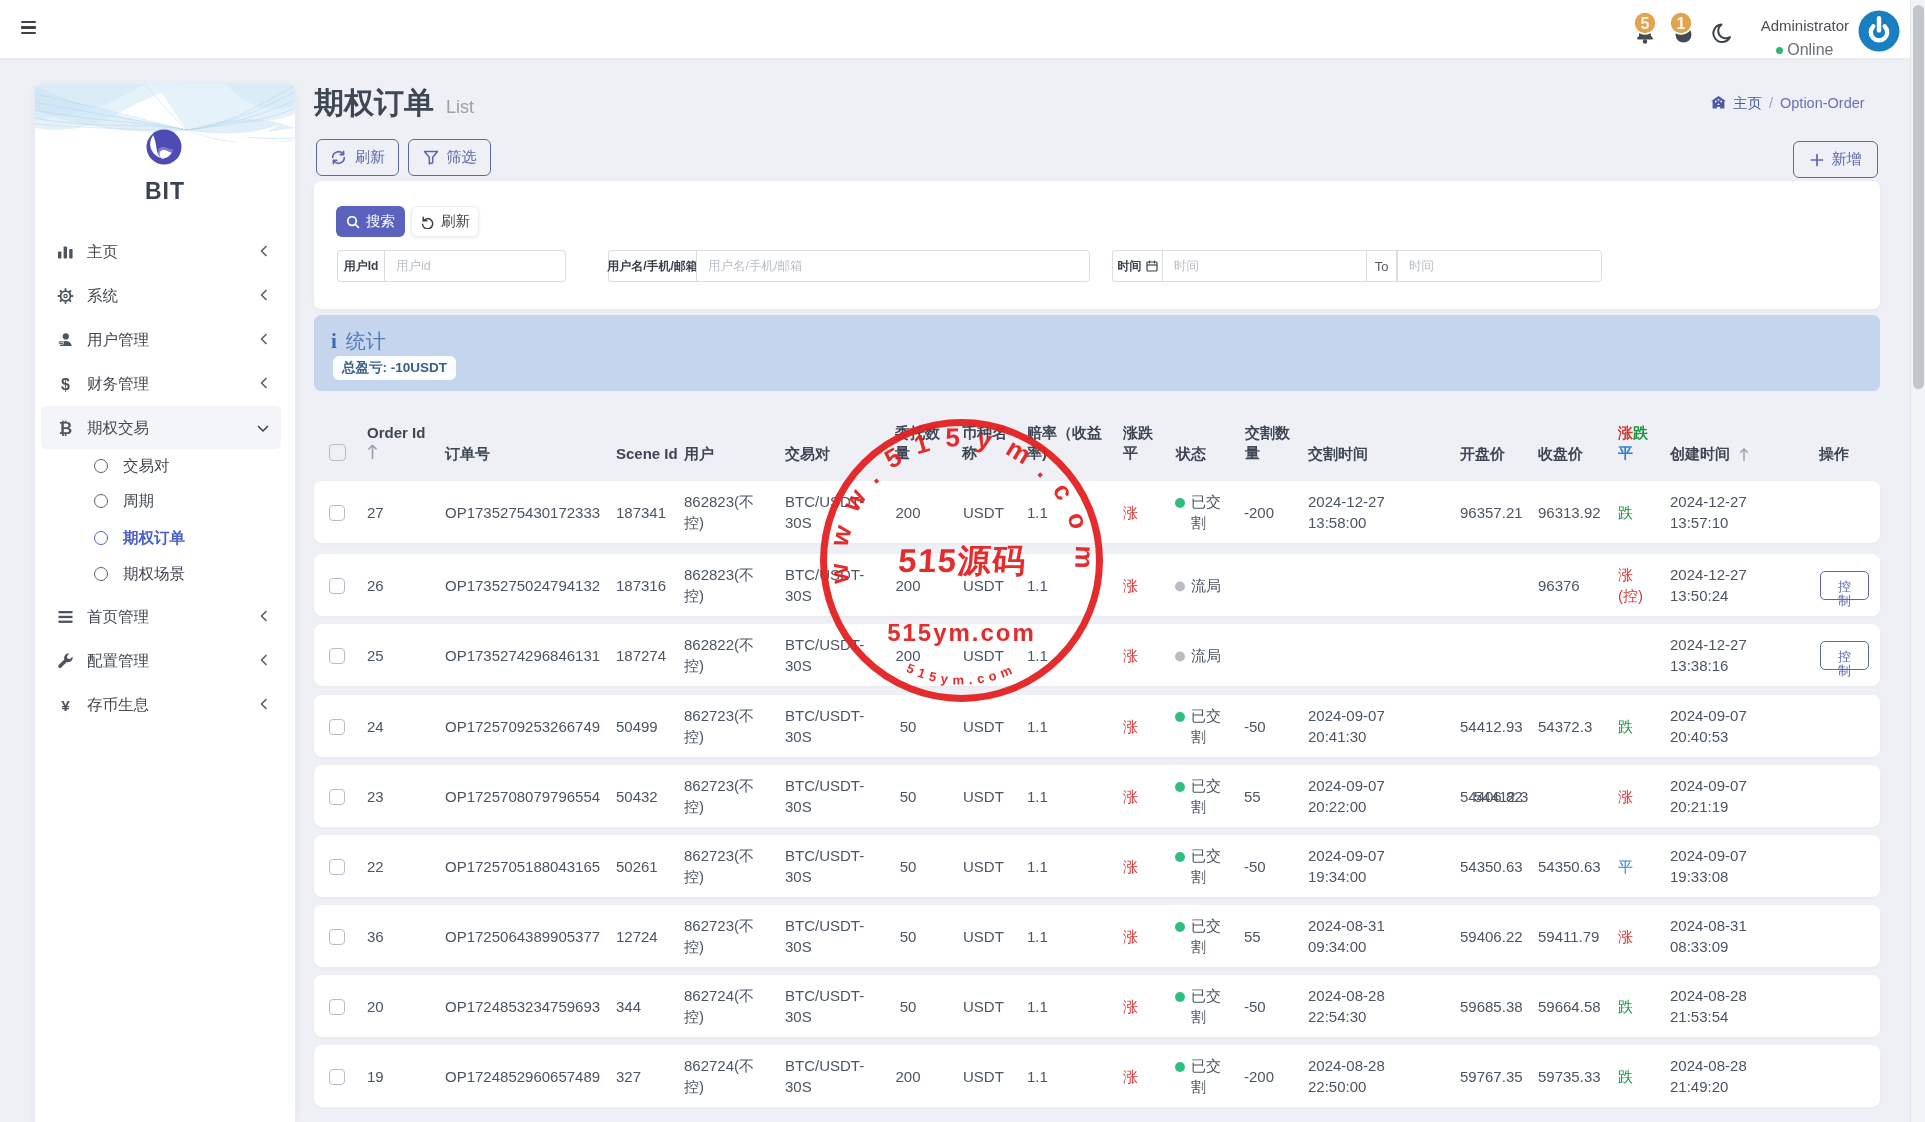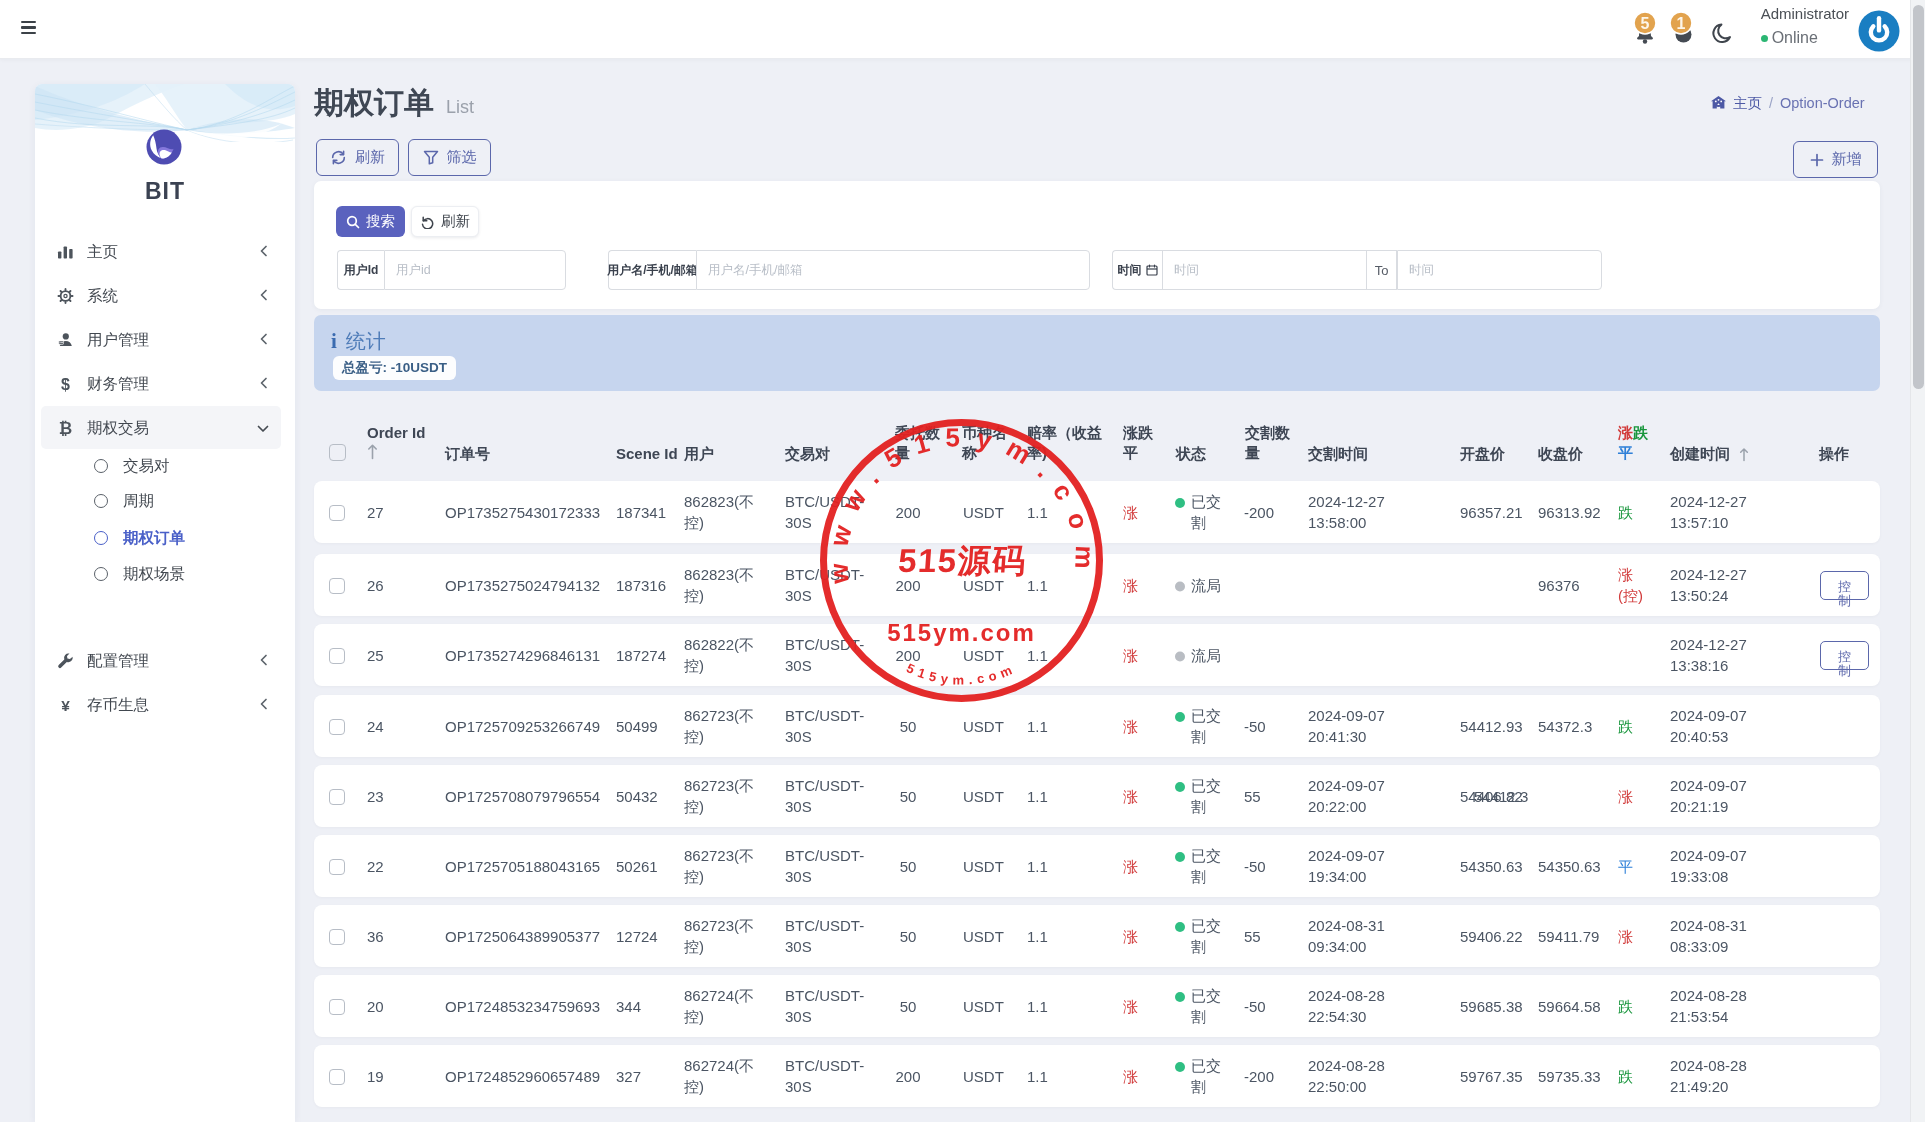--- a/index.html
+++ b/index.html
@@ -4,21 +4,21 @@
 <title>期权订单</title>
 <style>
 *{margin:0;padding:0;box-sizing:border-box;}
 html,body{width:1925px;height:1122px;overflow:hidden;}
 body{font-family:"Liberation Sans",sans-serif;background:#eef0f6;position:relative;color:#4b5563;}
 .abs{position:absolute;}
 
 .navbar{position:absolute;left:0;top:0;width:1925px;height:59px;background:#fff;border-bottom:1px solid #e9ebef;box-shadow:0 1px 4px rgba(30,40,60,.04);z-index:5;}
 .hamb{position:absolute;left:21px;top:21px;width:15px;height:13px;}
 .hamb span{display:block;height:2.4px;background:#3c4248;border-radius:1px;margin-bottom:3.1px;}
-.nav-admin{position:absolute;right:75px;top:6px;text-align:left;}
+.nav-admin{position:absolute;right:75px;top:18px;text-align:center;}
 .nav-admin .nm{font-size:15px;color:#4a4f55;font-weight:500;line-height:16px;}
 .nav-admin .st{font-size:16px;color:#6a6f76;line-height:14px;margin-top:9px;}
 .nav-admin .dot{display:inline-block;width:7px;height:7px;border-radius:50%;background:#2bb673;margin-right:4px;vertical-align:1px;}
 
 .sidebar{position:absolute;left:35px;top:84px;width:260px;height:1038px;background:#fff;border-radius:7px 7px 0 0;box-shadow:0 2px 8px rgba(40,50,80,.06);z-index:3;overflow:hidden;}
 .bit{position:absolute;left:0;top:94px;width:260px;text-align:center;font-size:23px;font-weight:700;color:#3b4252;letter-spacing:1px;}
 .mi{position:absolute;left:0;width:260px;height:44px;}
 .mi .ic{position:absolute;left:22px;top:50%;transform:translateY(-50%);width:17px;height:17px;color:#4d545c;}
 .mi .tx{position:absolute;left:52px;top:50%;transform:translateY(-50%);font-size:15.5px;color:#41474f;}
 .mi .ch{position:absolute;left:224px;top:50%;transform:translateY(-50%);}
@@ -33,21 +33,21 @@
 .pgtitle small{font-size:18px;font-weight:400;color:#9ba1ab;margin-left:12px;}
 .crumb{position:absolute;top:94px;left:1710px;font-size:14.5px;color:#4d59a5;}
 .crumb .sep{color:#9aa3c6;margin:0 7px;}
 .crumb .cur{color:#6972b2;}
 
 .btn-o{position:absolute;height:37px;border:1px solid #5b67ab;border-radius:6px;color:#5b67ab;font-size:15px;display:flex;align-items:center;justify-content:center;gap:8px;background:transparent;}
 .btn-search{position:absolute;left:336px;top:206px;width:69px;height:31px;background:#5a62be;border-radius:6px;color:#fff;font-size:14.5px;display:flex;align-items:center;justify-content:center;gap:6px;}
 .btn-ref2{position:absolute;left:411px;top:206px;width:68px;height:31px;background:#fff;border:1px solid #eceef2;box-shadow:0 1px 3px rgba(40,50,70,.1);border-radius:6px;color:#3e444c;font-size:14.5px;display:flex;align-items:center;justify-content:center;gap:6px;}
 
 .fcard{position:absolute;left:314px;top:181px;width:1566px;height:128px;background:#fff;border-radius:7px;box-shadow:0 1px 5px rgba(40,50,80,.05);}
-.ig{position:absolute;top:250px;height:40px;display:flex;justify-content:center;}
+.ig{position:absolute;top:250px;height:32px;display:flex;justify-content:center;}
 .ig .lb{border:1px solid #d9dce1;border-right:none;border-radius:4px 0 0 4px;background:#fff;font-size:12px;font-weight:700;color:#3a414d;display:flex;align-items:center;justify-content:center;gap:4px;padding:0 10px;white-space:nowrap;}
 .ig .in{border:1px solid #d9dce1;border-radius:0 4px 4px 0;background:#fff;font-size:12.5px;color:#b8bec7;display:flex;align-items:center;padding:0 11px;}
 .ig .mid{border:1px solid #d9dce1;border-left:none;border-radius:0;background:#fff;font-size:13px;color:#565c66;display:flex;align-items:center;justify-content:center;}
 
 .stats{position:absolute;left:314px;top:315px;width:1566px;height:76px;background:#c6d5ee;border-radius:7px;}
 .stats .hd{position:absolute;left:17px;top:13px;font-size:20px;color:#4e7cb8;}
 .stats .hd b{font-family:"Liberation Serif",serif;font-weight:700;color:#3a6bb0;margin-right:9px;font-size:21px;}
 .chip{position:absolute;left:19px;top:41px;height:24px;background:#fcfdfe;border-radius:6px;font-size:13.5px;font-weight:600;color:#3a5f86;display:flex;align-items:center;padding:0 9px;}
 
 .th{position:absolute;font-size:15px;font-weight:600;color:#3e4654;line-height:20px;white-space:nowrap;}
@@ -191,20 +191,31 @@
       <span class="cir"></span>
       <span class="tx">周期</span>
     </div>
 <div class="smi act" style="top:436px;">
       <span class="cir"></span>
       <span class="tx">期权订单</span>
     </div>
 <div class="smi" style="top:472px;">
       <span class="cir"></span>
       <span class="tx">期权场景</span>
+    </div>
+<div class="mi" style="top:511px;">
+      <span class="ic"><svg class="" style="" width="17" height="17" viewBox="0 0 17 17" fill="none">
+          <rect x="1.5" y="2.5" width="14" height="2.3" fill="#4d545c"></rect>
+          <rect x="1.5" y="7.3" width="14" height="2.3" fill="#4d545c"></rect>
+          <rect x="1.5" y="12.1" width="14" height="2.3" fill="#4d545c"></rect>
+        </svg></span>
+      <span class="tx">首页管理</span>
+      <span class="ch"><svg class="" style="" width="9" height="12" viewBox="0 0 9 12" fill="none">
+          <path d="M7 1.5 2.5 6 7 10.5" stroke="#5d646c" stroke-width="1.7" stroke-linecap="round" stroke-linejoin="round"></path>
+        </svg></span>
     </div>
 <div class="mi" style="top:555px;">
       <span class="ic"><svg class="" style="" width="17" height="17" viewBox="0 0 17 17" fill="none">
           <path d="M15.6 4.2a4.4 4.4 0 0 1-5.8 5.2l-5.6 5.6a1.75 1.75 0 0 1-2.5-2.5l5.6-5.6a4.4 4.4 0 0 1 5.2-5.8L10 3.6l.4 2.5 2.5.4z" fill="#4d545c"></path>
         </svg></span>
       <span class="tx">配置管理</span>
       <span class="ch"><svg class="" style="" width="9" height="12" viewBox="0 0 9 12" fill="none">
           <path d="M7 1.5 2.5 6 7 10.5" stroke="#5d646c" stroke-width="1.7" stroke-linecap="round" stroke-linejoin="round"></path>
         </svg></span>
     </div>

